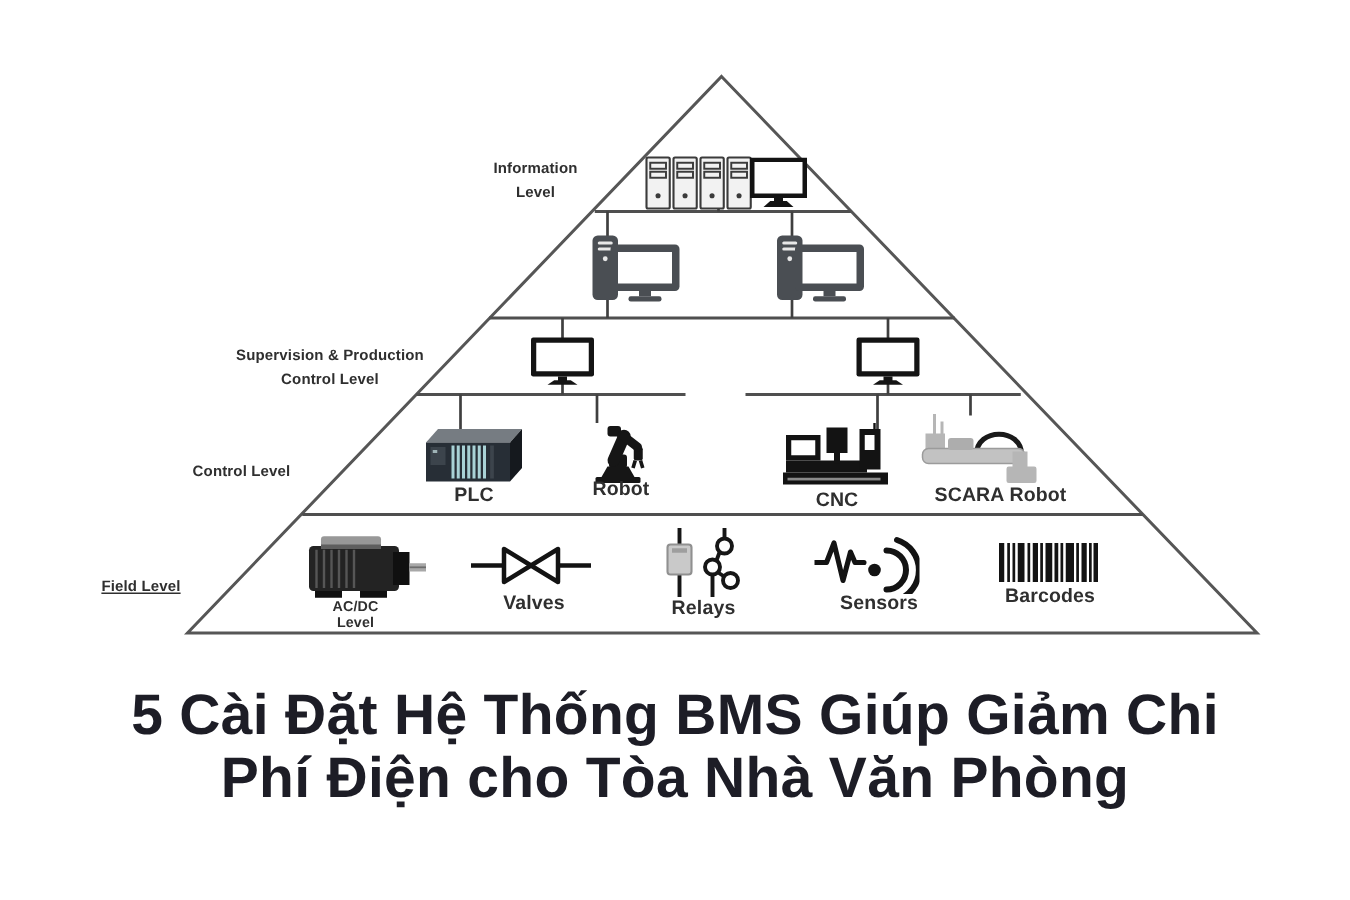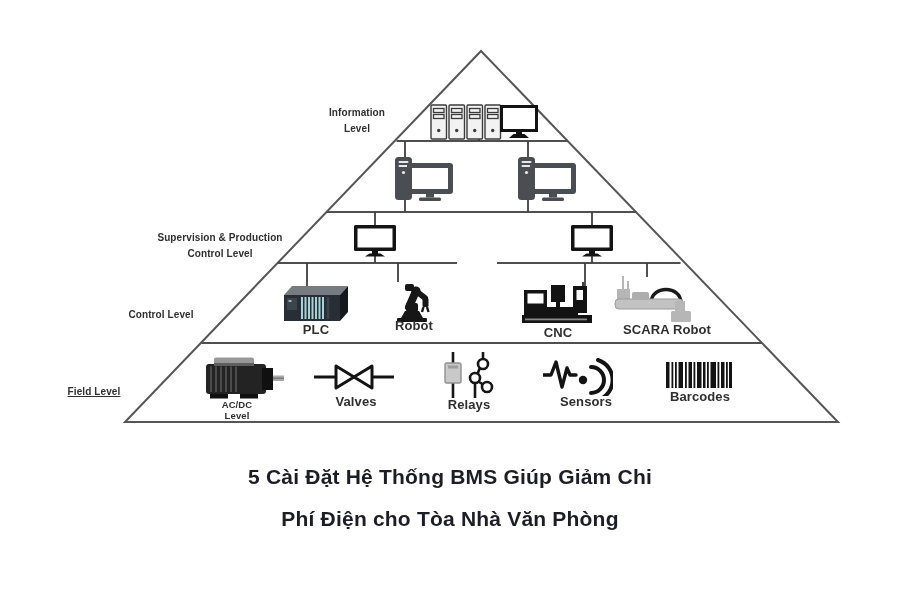--- a/index.html
+++ b/index.html
@@ -19,21 +19,21 @@
     color:var(--label);font-weight:bold;font-size:10px;line-height:16px;
     text-align:center;letter-spacing:.1px;
   }
   .dev-label{
     color:var(--label);font-weight:bold;font-size:13px;line-height:14px;
     text-align:center;letter-spacing:.1px;
   }
   .dev-label.small{font-size:9.5px;line-height:11px;}
   .caption{
     position:absolute;left:0;top:456px;width:900px;text-align:center;
-    color:var(--title);font-weight:bold;font-size:21px;line-height:42px;
+    color:var(--title);font-weight:bold;font-size:38px;line-height:42px;
     letter-spacing:.2px;
   }
   svg{display:block;}
   .ln{stroke:var(--line);stroke-width:2;fill:none;}
   .stub{stroke:#3f3f3f;stroke-width:1.8;fill:none;}
   .tri{stroke:#565656;stroke-width:2;fill:none;}
 </style>
 </head>
 <body>
 

